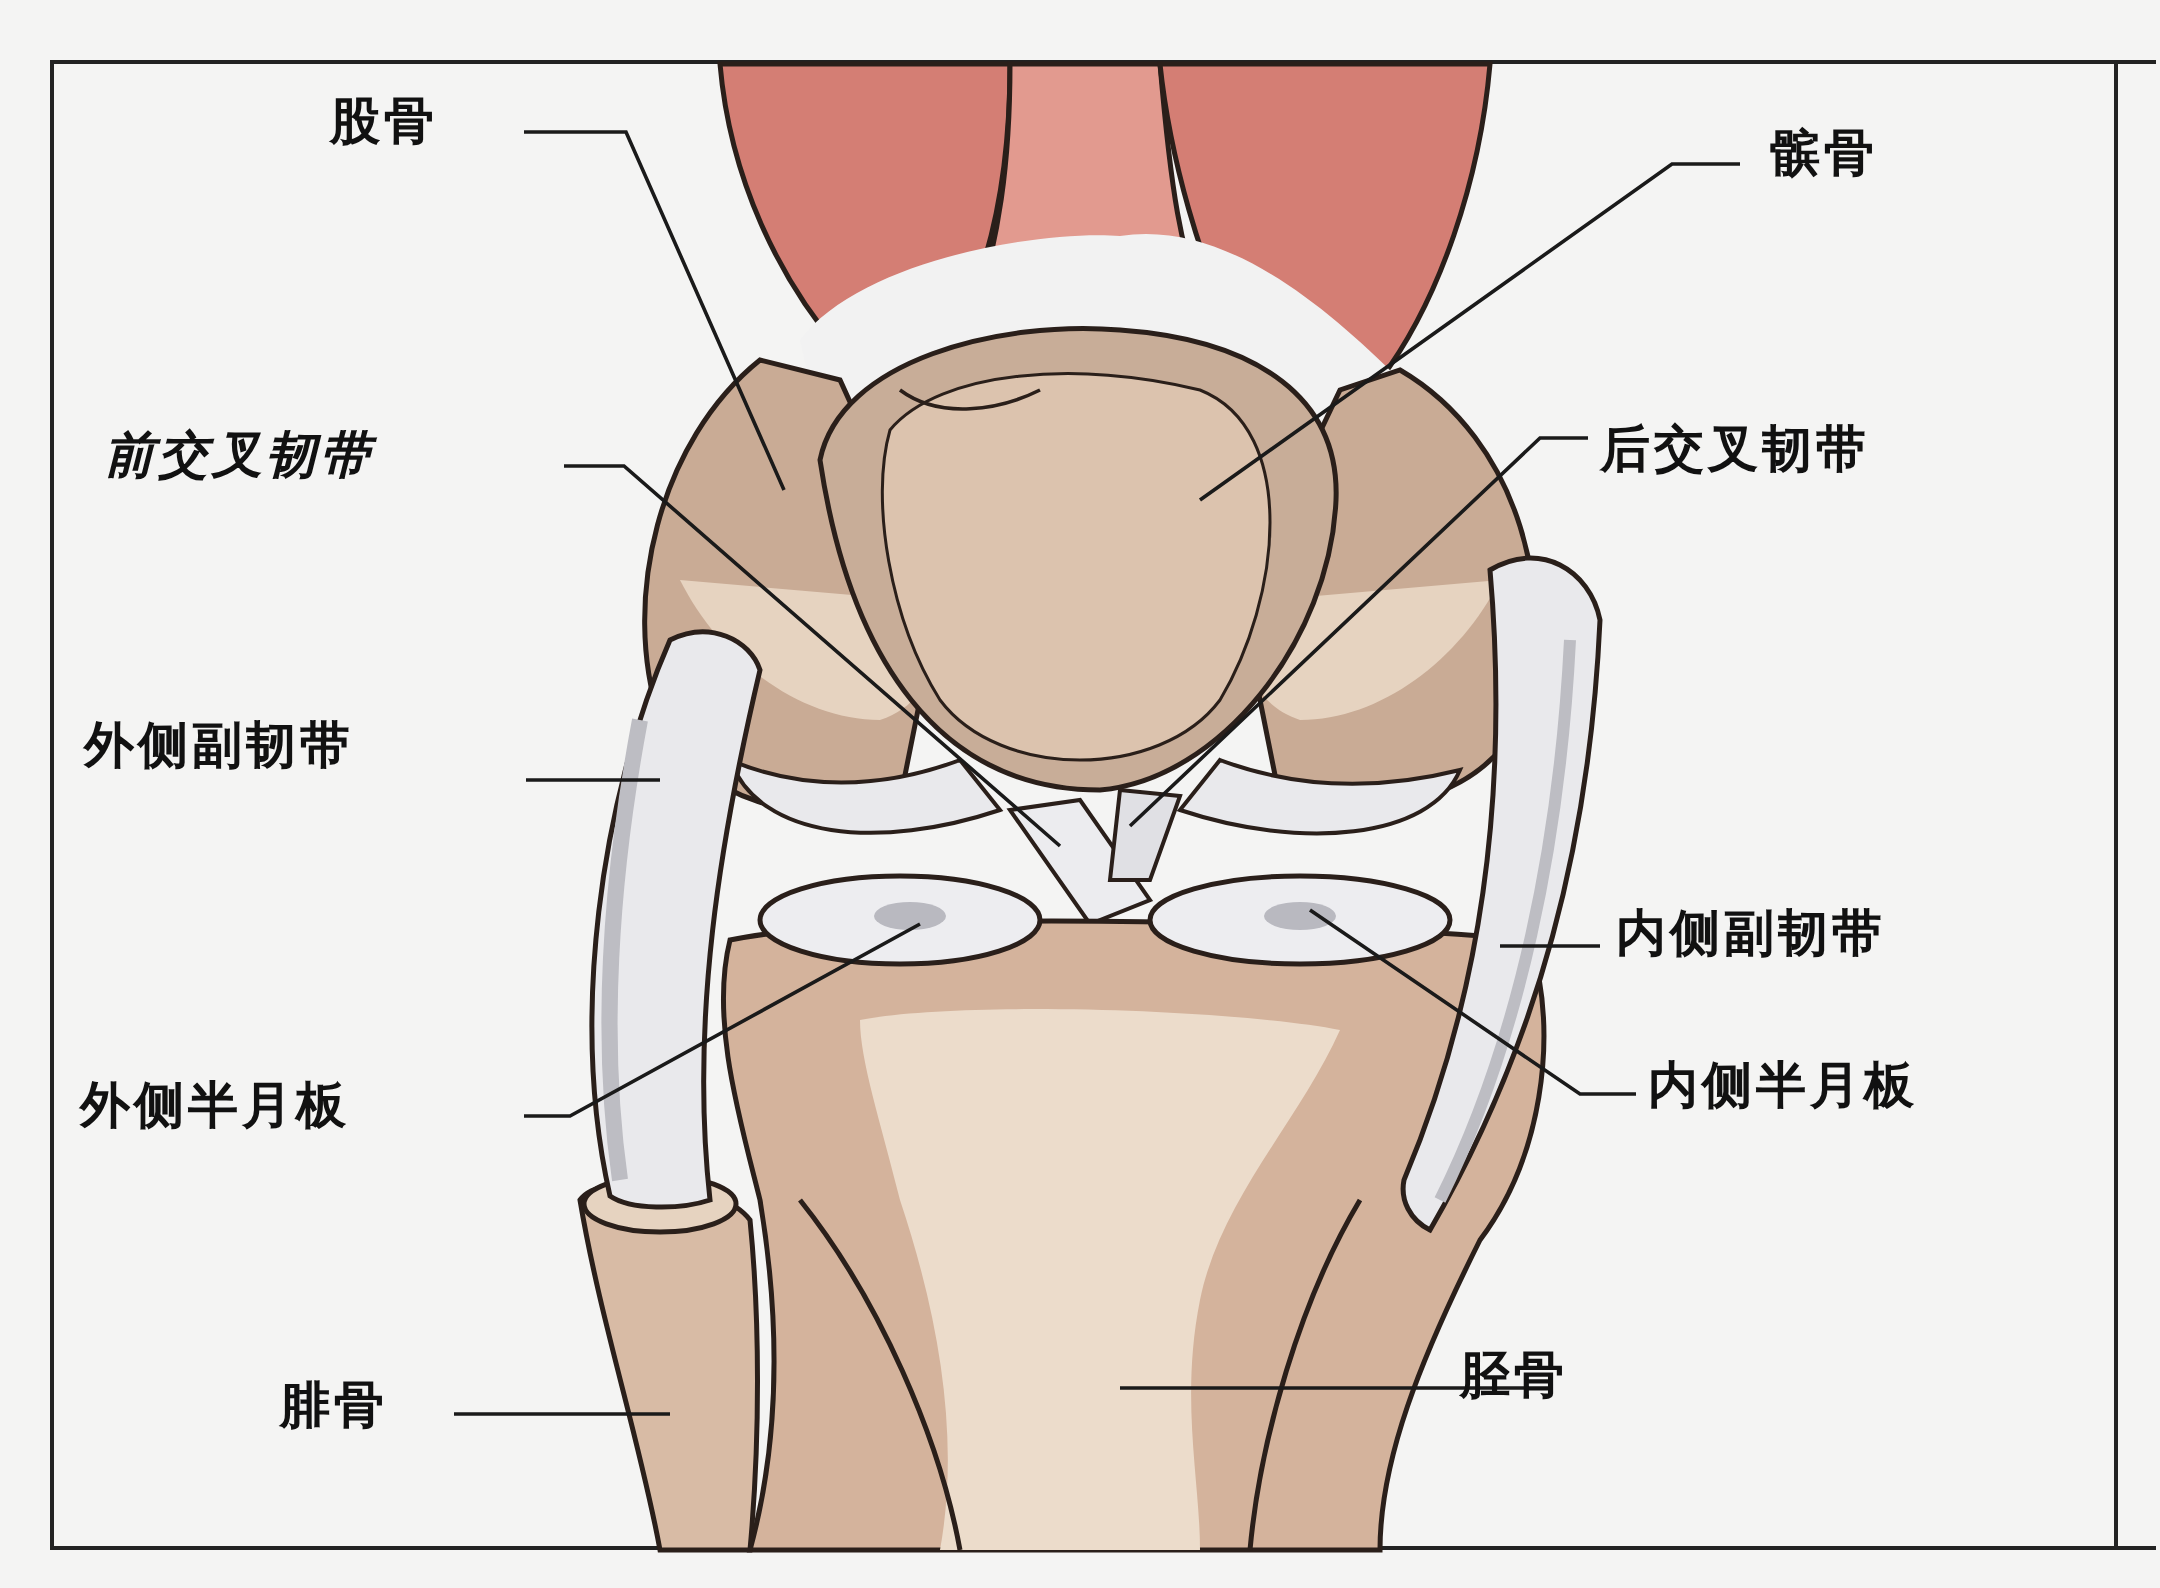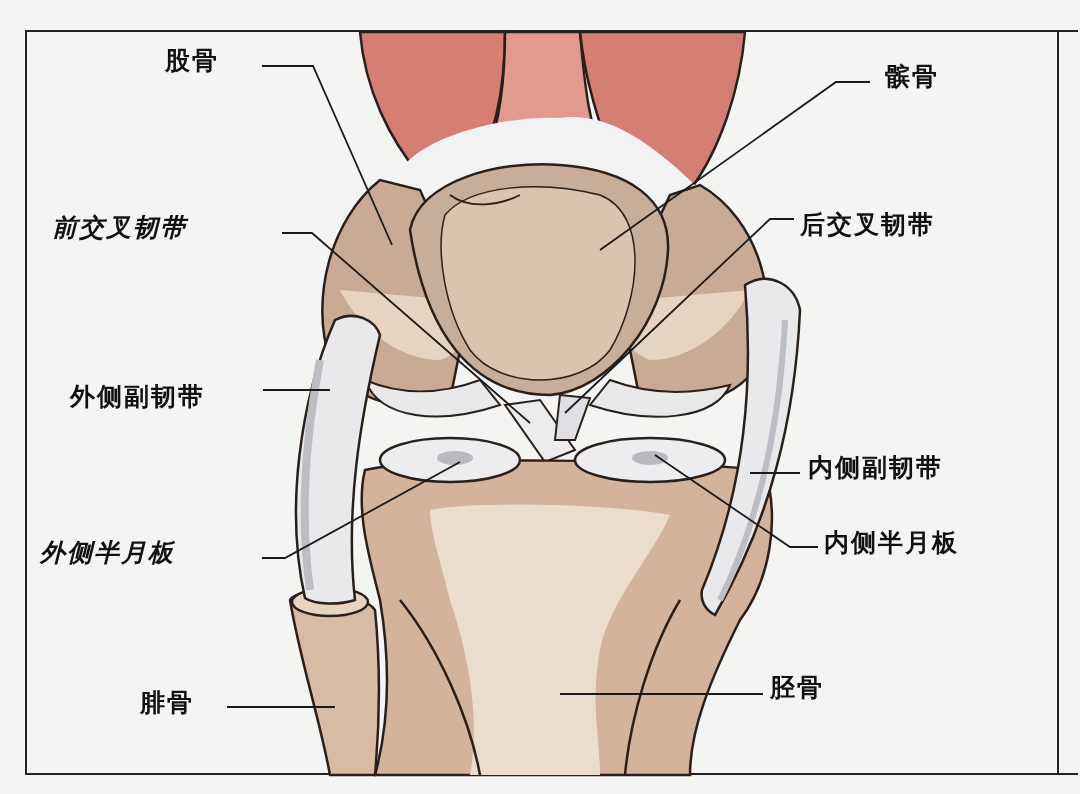--- a/index.html
+++ b/index.html
@@ -96,20 +96,20 @@
     <polyline points="870,82 836,82 600,250"></polyline>
     <polyline points="794,219 770,219 565,413"></polyline>
     <polyline points="800,473 750,473"></polyline>
     <polyline points="818,547 790,547 655,455"></polyline>
     <polyline points="763,694 560,694"></polyline>
   </g>
 </svg>
 
 <div class="label" style="left:165px; top:48px;">股骨</div>
 <div class="label" style="left:52px; top:215px;font-style:italic;">前交叉韧带</div>
-<div class="label" style="left:42px; top:384px;margin-left:28px;">外侧副韧带</div>
-<div class="label" style="left:40px; top:540px;font-style:italic;">外侧半月板</div>
+<div class="label" style="left:42px; top:360px;">外侧副韧带</div>
+<div class="label" style="left:40px; top:540px;">外侧半月板</div>
 <div class="label" style="left:140px; top:690px;">腓骨</div>
 <div class="label" style="left:885px; top:64px;">髌骨</div>
 <div class="label" style="left:800px; top:212px;">后交叉韧带</div>
 <div class="label" style="left:808px; top:455px;font-family:Liberation Serif, serif;">内侧副韧带</div>
 <div class="label" style="left:824px; top:532px;font-family:Liberation Mono, monospace;">内侧半月板</div>
-<div class="label" style="left:770px; top:675px;">胫骨</div>
+<div class="label" style="left:730px; top:675px;">胫骨</div>
 
 </body></html>

